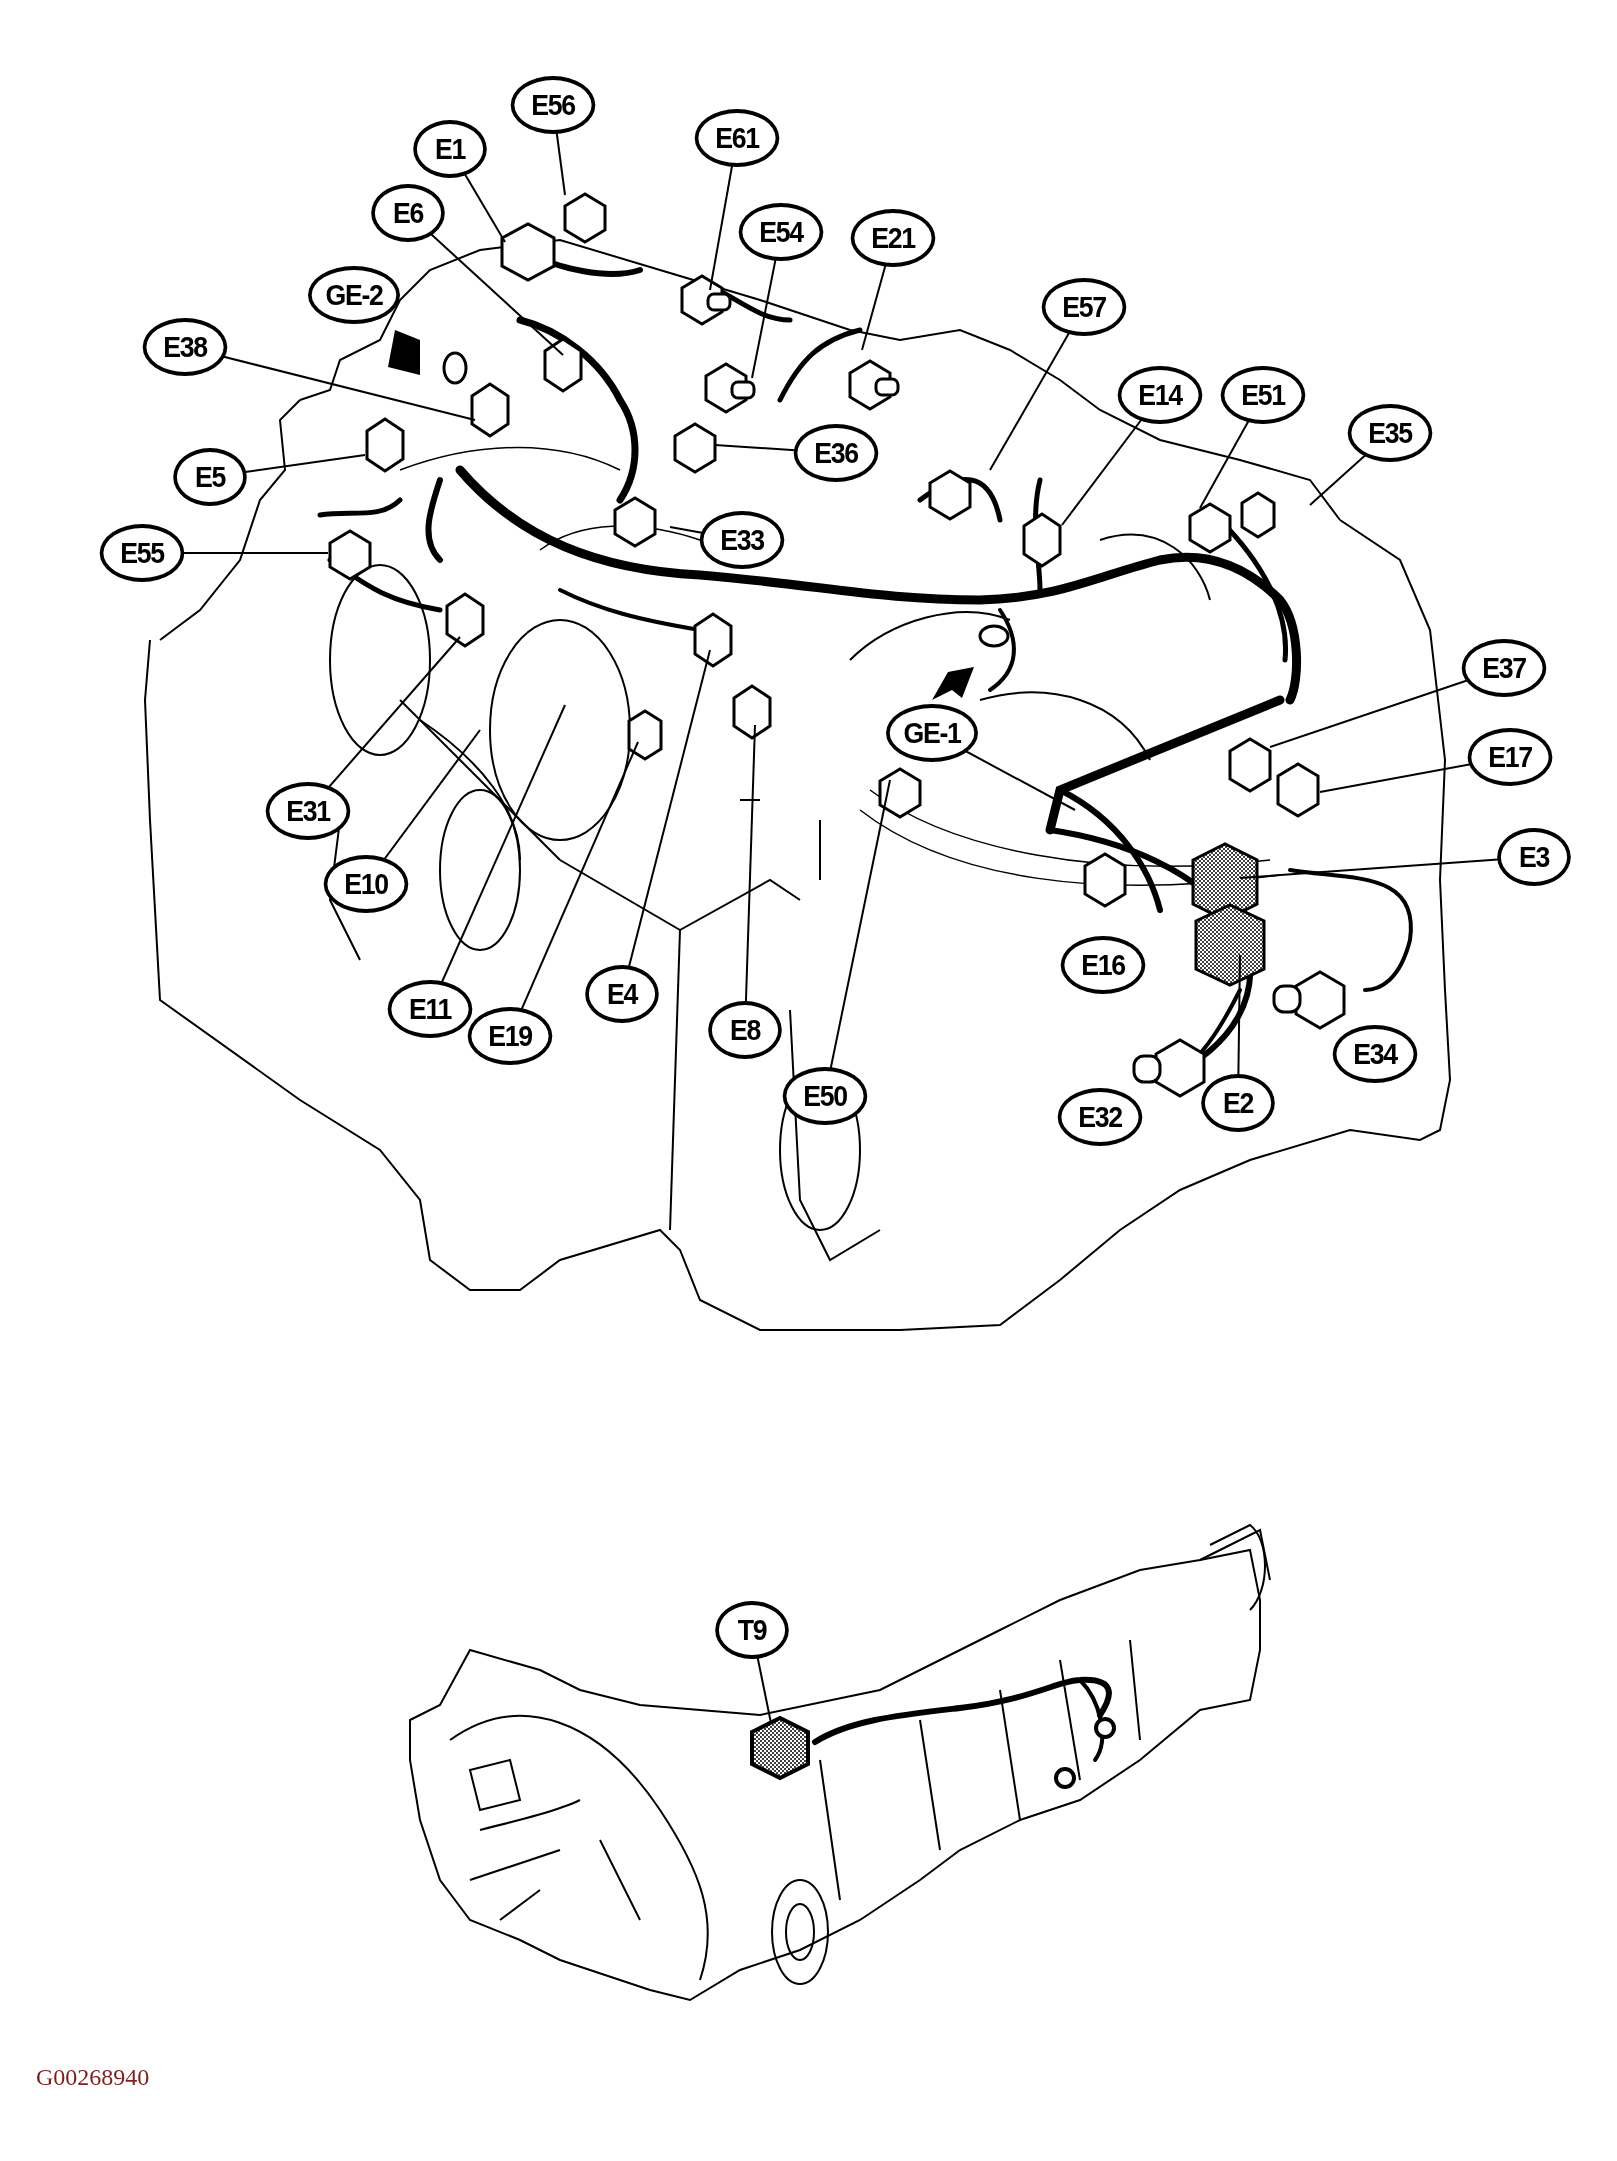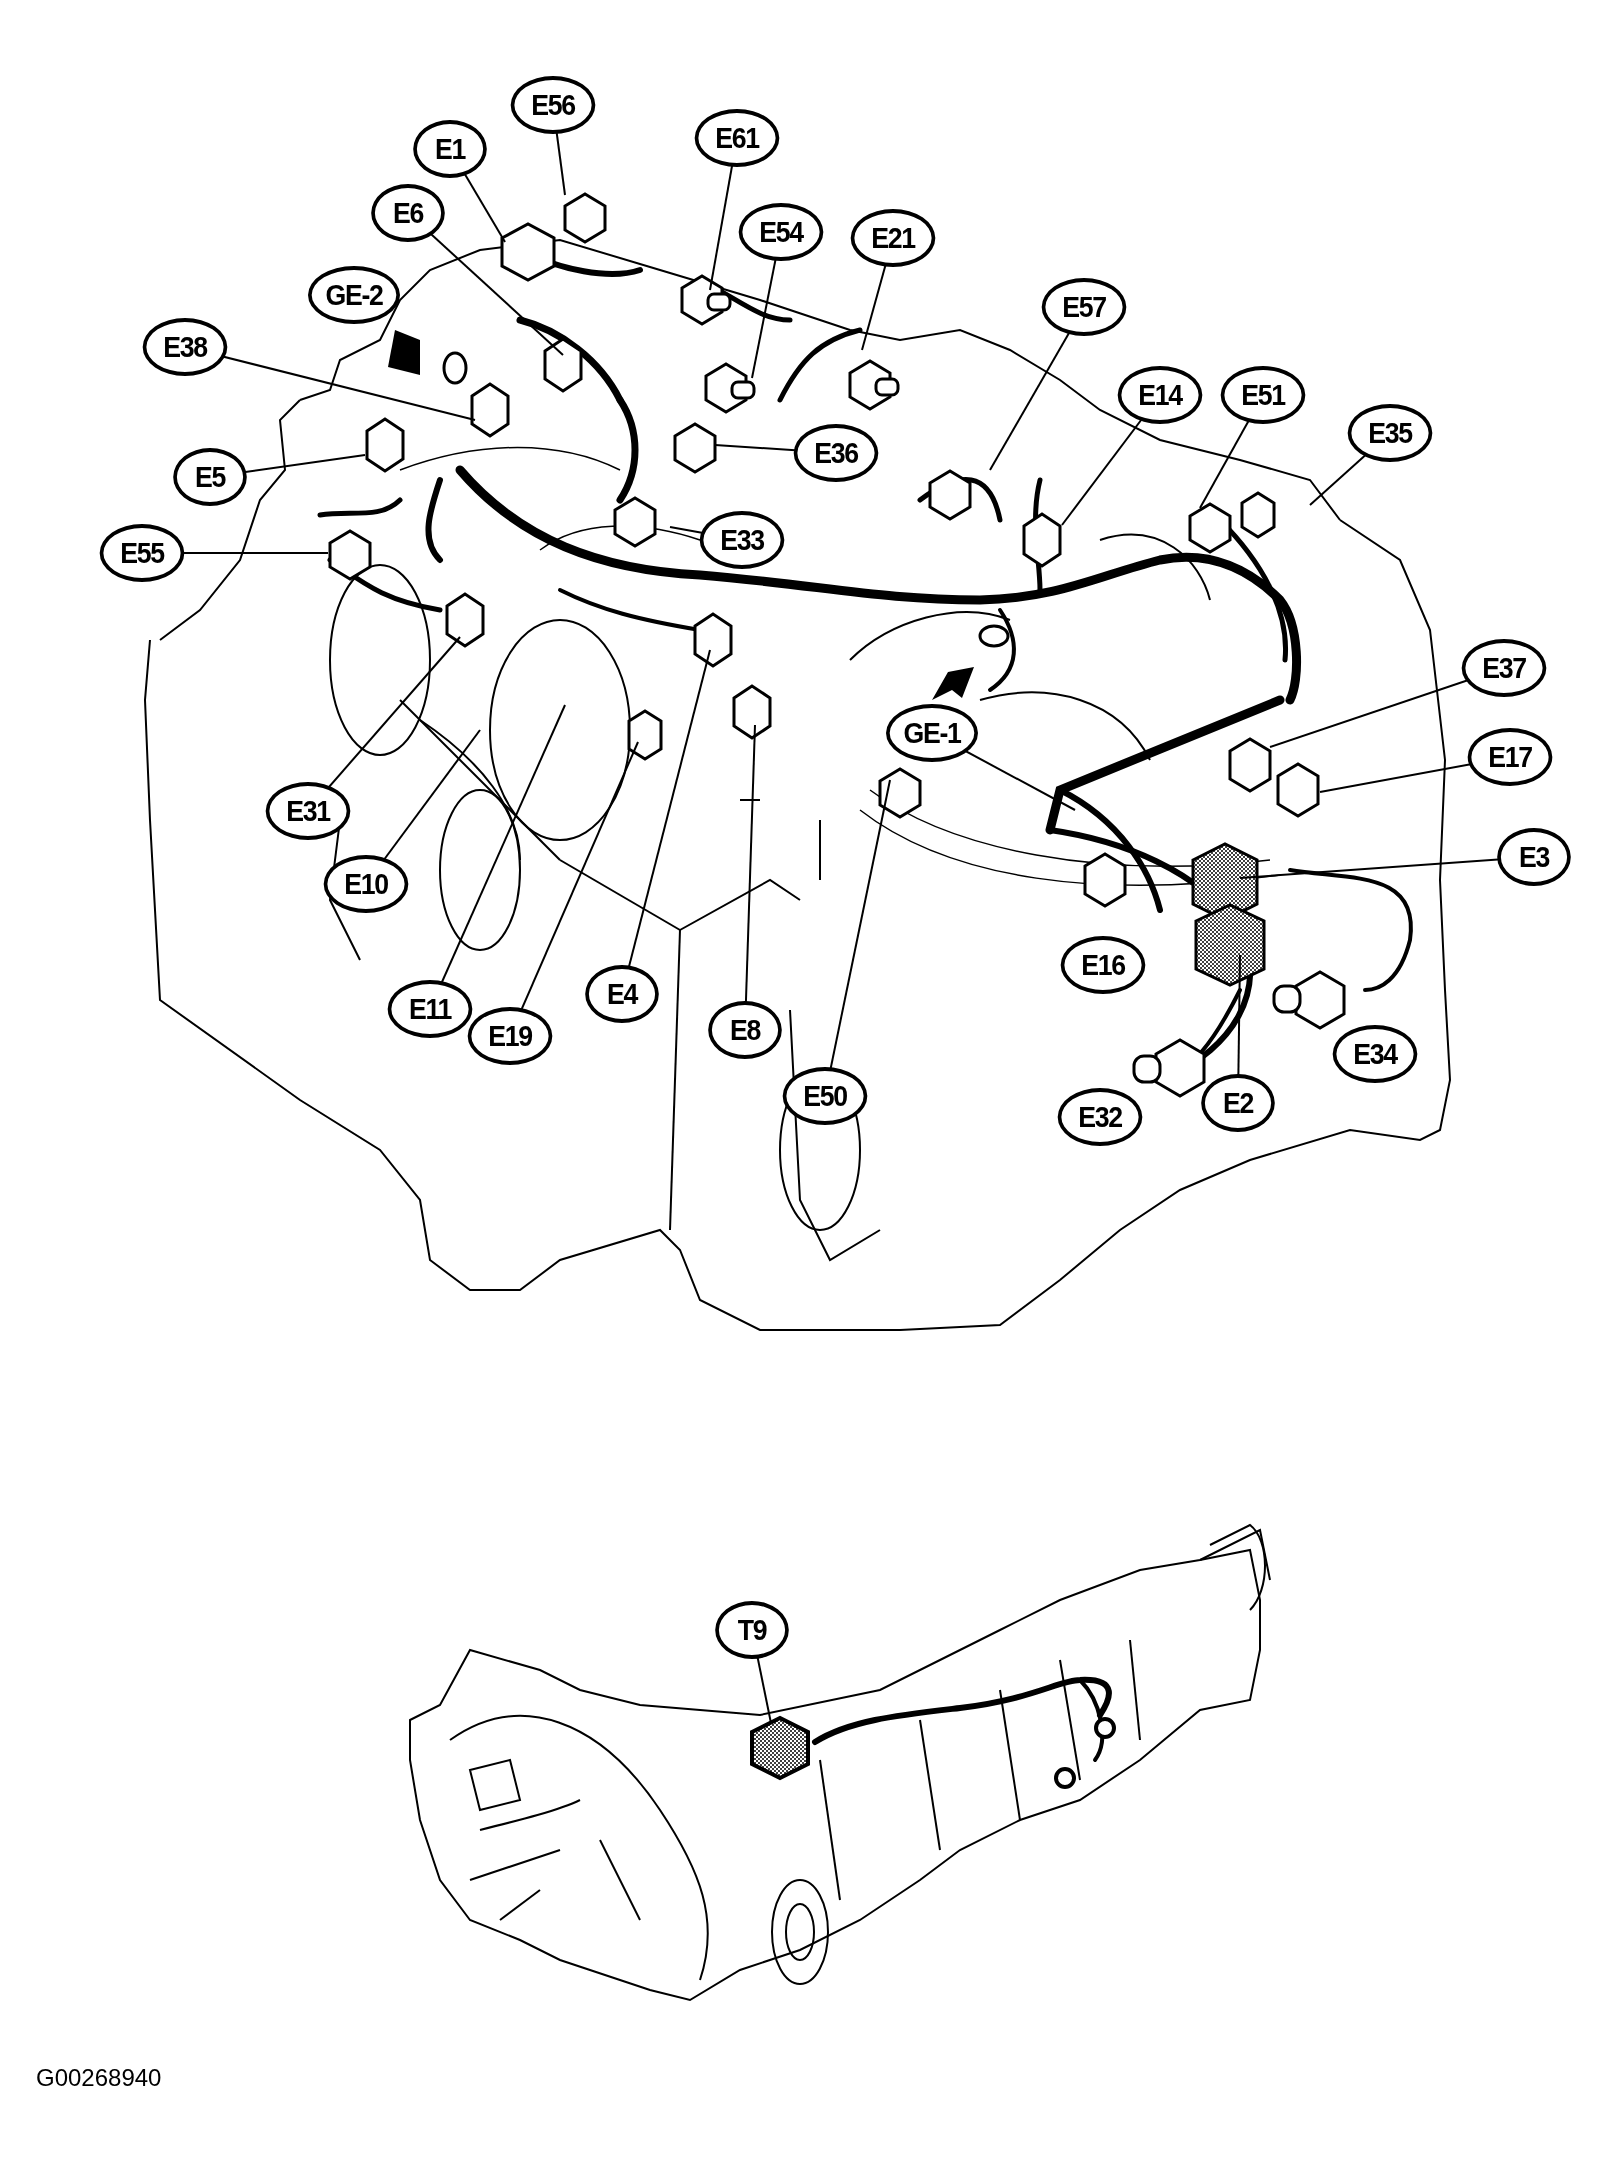--- a/index.html
+++ b/index.html
@@ -5,21 +5,21 @@
   html, body { margin: 0; padding: 0; background: #ffffff; }
   body { width: 1617px; height: 2161px; position: relative; overflow: hidden;
          font-family: "Liberation Sans", sans-serif; }
   #diagram { position: absolute; left: 0; top: 0; width: 1617px; height: 2161px; }
   .callout { position: absolute; box-sizing: border-box; border: 4px solid #000;
              border-radius: 50%; background: #fff; display: flex; align-items: center;
              justify-content: center; font-family: "Liberation Sans", sans-serif;
              font-weight: bold; font-size: 29px; color: #000; letter-spacing: -1.5px;
              transform: scaleX(0.92); cursor: pointer; }
   .footer-code { position: absolute; left: 36px; top: 2064px;
-                 font-family: Liberation Sans, sans-serif; font-size: 24px; color: #000000; }
+                 font-family: Liberation Serif, serif; font-size: 24px; color: #7f1d1d; }
 </style>
 </head>
 <body>
 
 <svg id="diagram" viewBox="0 0 1617 2161" xmlns="http://www.w3.org/2000/svg">
   <defs>
     <pattern id="stipple" width="4" height="4" patternUnits="userSpaceOnUse">
       <rect width="4" height="4" fill="#fff"></rect>
       <circle cx="1" cy="1" r="1" fill="#000"></circle>
       <circle cx="3" cy="3" r="1" fill="#000"></circle>

